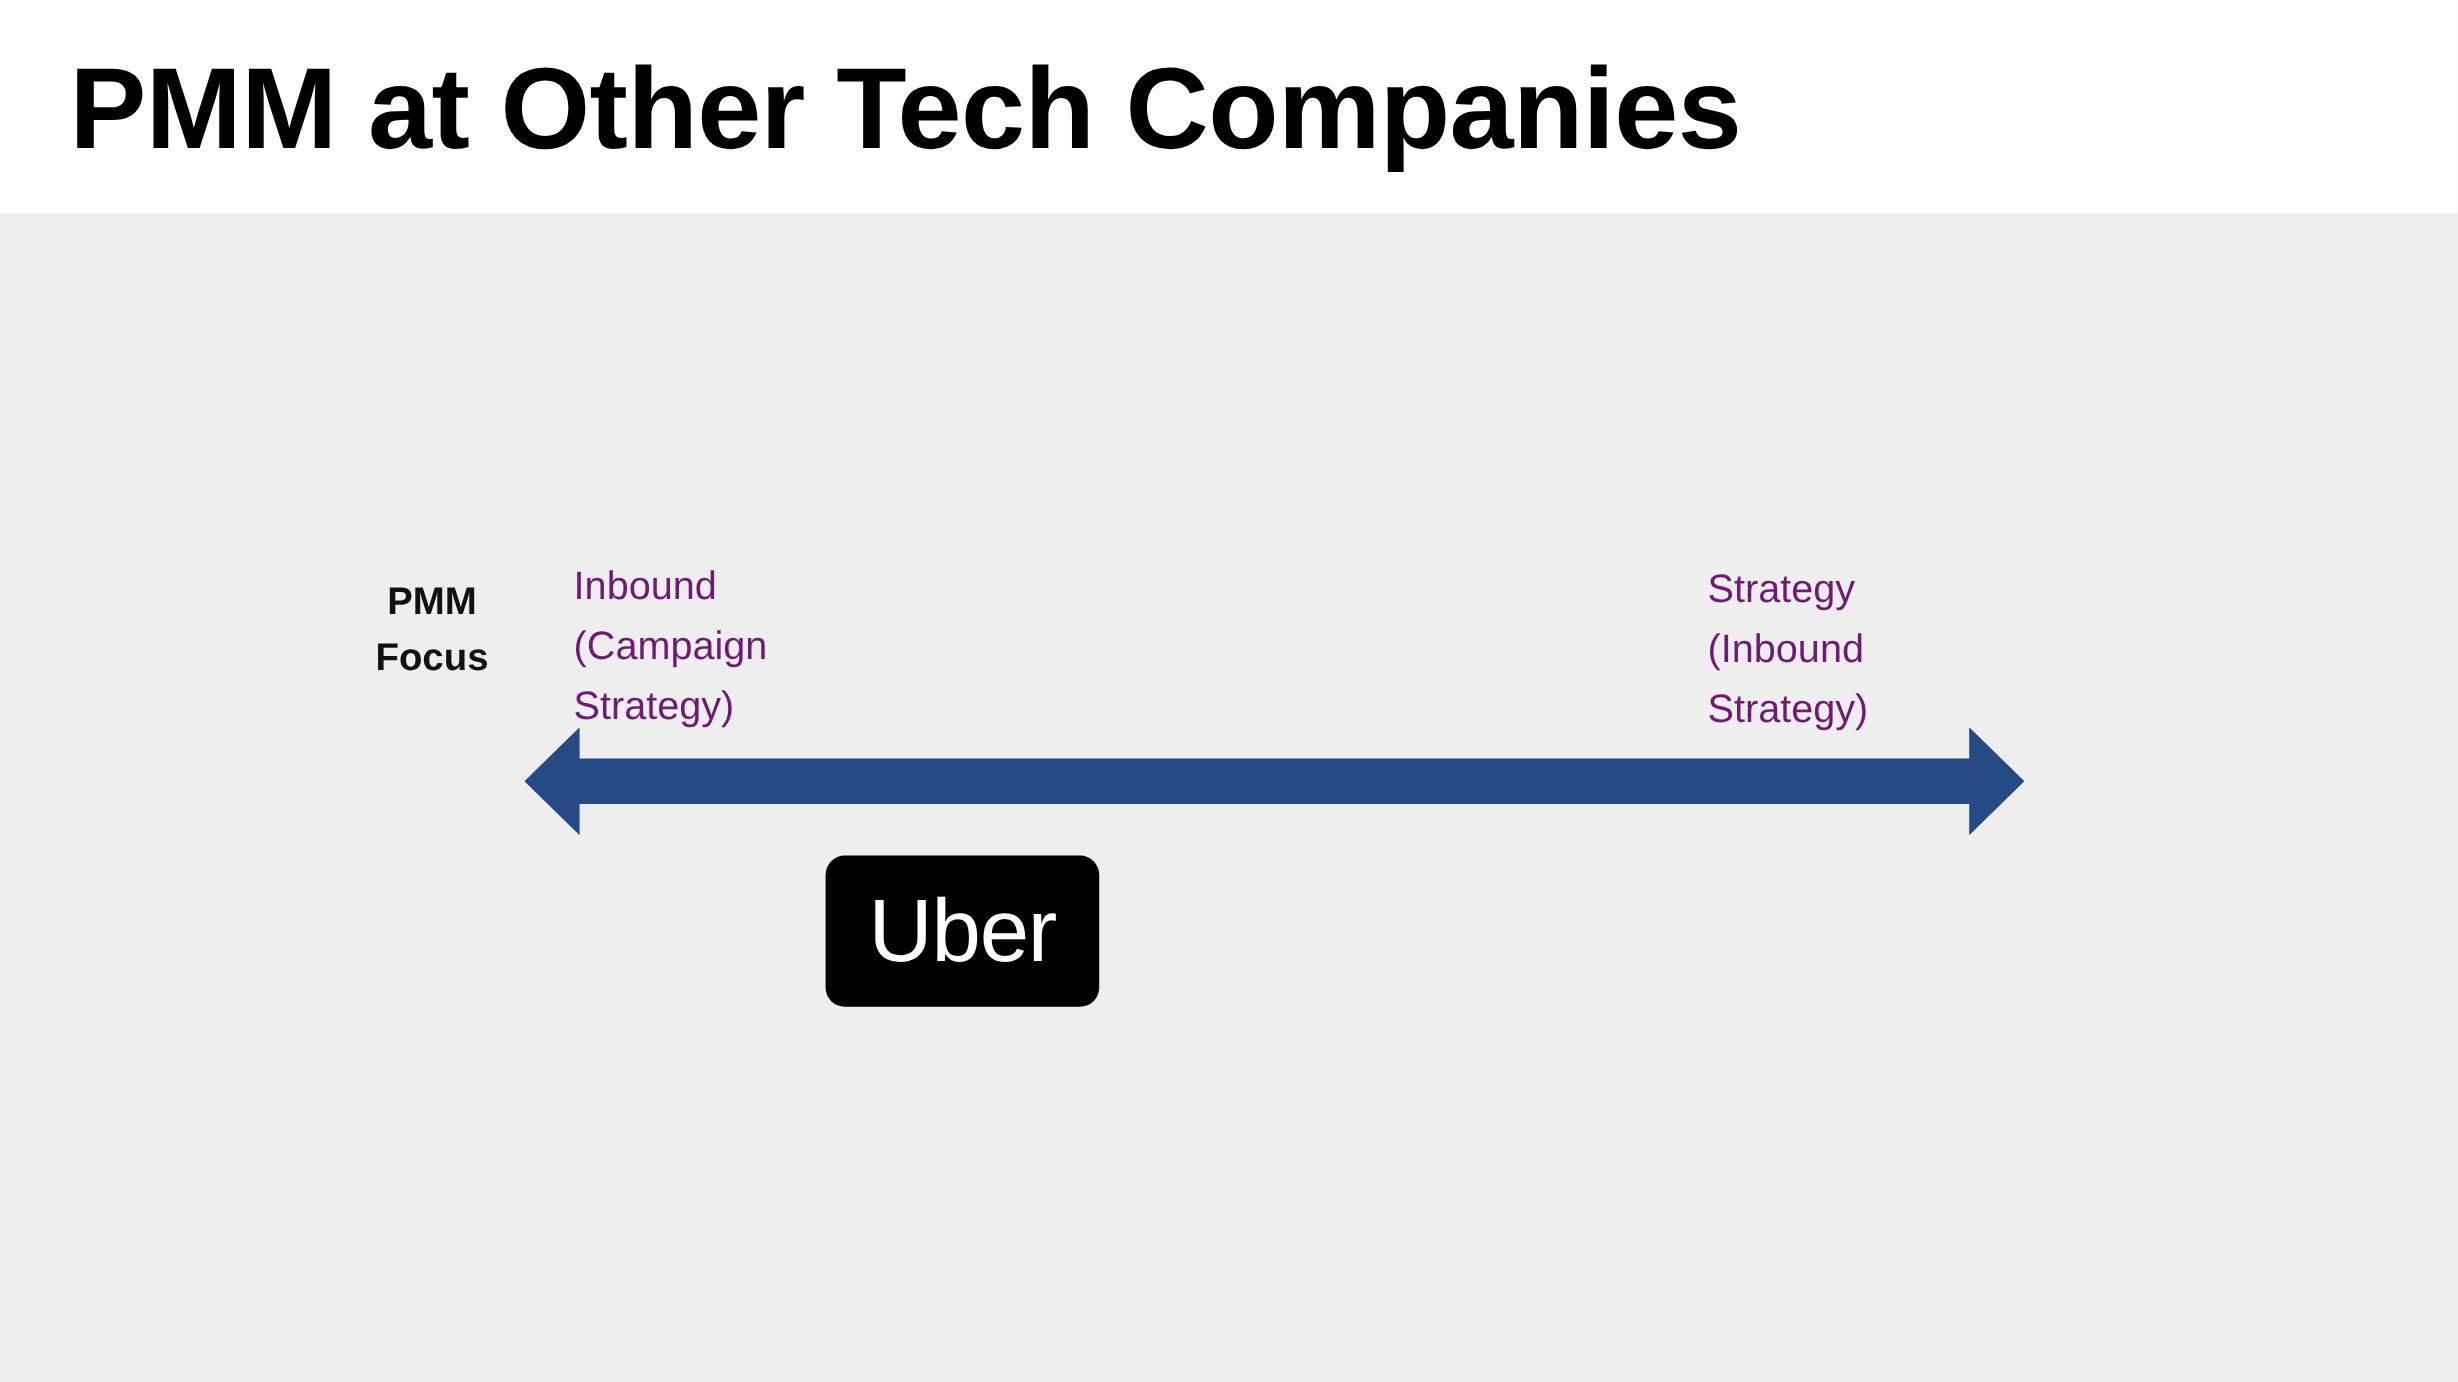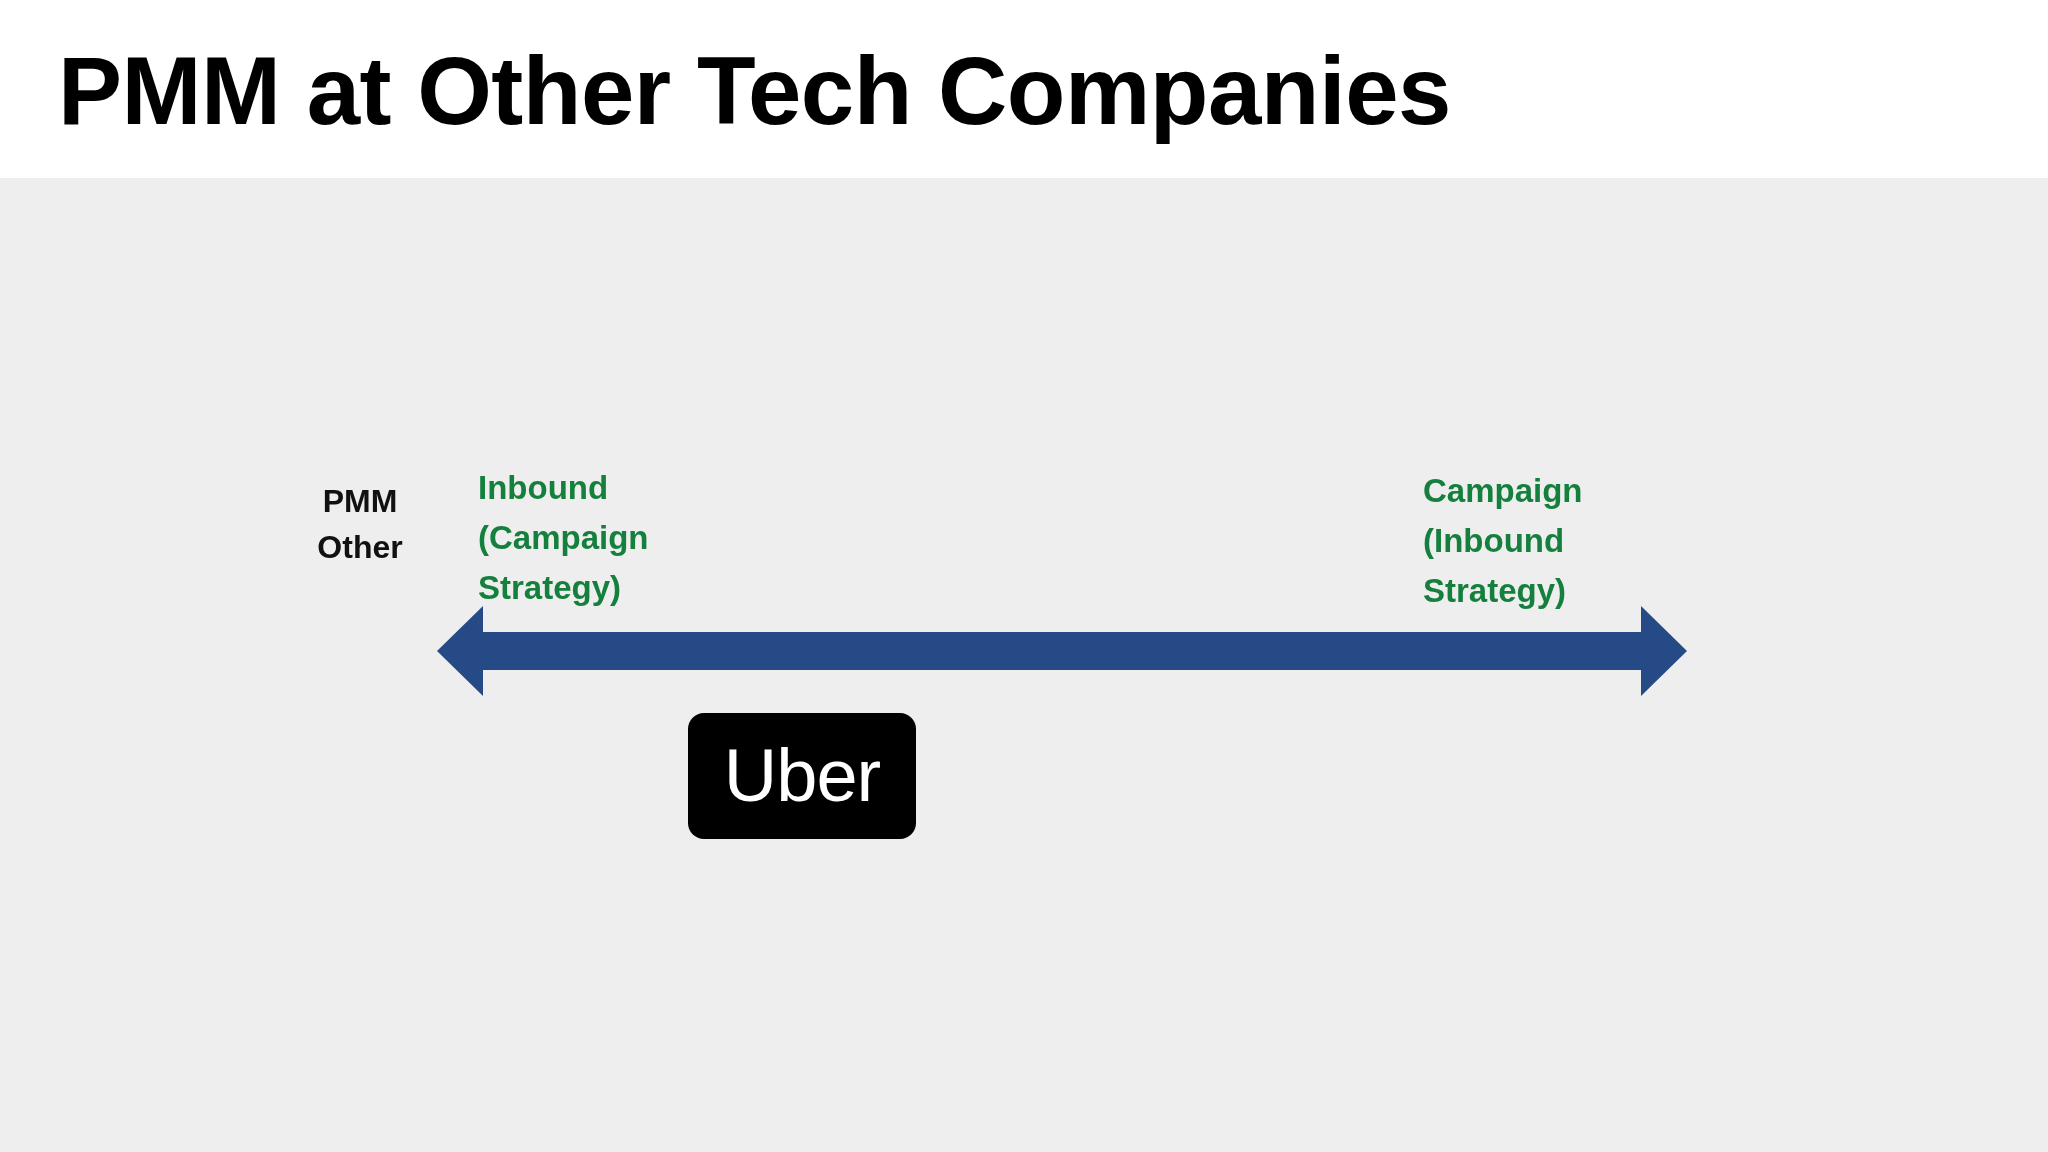--- a/index.html
+++ b/index.html
@@ -67,22 +67,22 @@
     color: #111111;
   }
   #pmm-focus-label .line {
     display: block;
   }
 
   .axis-label {
     position: absolute;
     font-size: 33px;
     line-height: 50px;
-    font-weight: bold;
-    color: #15803d;
+    font-weight: normal;
+    color: #701a75;
   }
   .axis-label .line {
     display: block;
     white-space: nowrap;
   }
   #inbound-label {
     left: 478px;
     top: 285px;
   }
   #outbound-label {
@@ -127,31 +127,31 @@
 <div id="title-band">
   <div id="slide-title">PMM at Other Tech Companies</div>
 </div>
 
 <div id="slide-body">
 
   <div id="spectrum">
 
     <div id="pmm-focus-label">
       <span class="line">PMM</span>
-      <span class="line">Other</span>
+      <span class="line">Focus</span>
     </div>
 
     <div class="axis-label" id="inbound-label">
       <span class="line">Inbound</span>
       <span class="line">(Campaign</span>
       <span class="line">Strategy)</span>
     </div>
 
     <div class="axis-label" id="outbound-label">
-      <span class="line">Campaign</span>
+      <span class="line">Strategy</span>
       <span class="line">(Inbound</span>
       <span class="line">Strategy)</span>
     </div>
 
     <svg id="spectrum-arrow" viewBox="0 0 1250 90" preserveAspectRatio="none">
       <polygon points="0,45 46,0 46,26 1204,26 1204,0 1250,45 1204,90 1204,64 46,64 46,90" fill="#254a86"></polygon>
     </svg>
 
     <div id="uber-logo">
       <span id="uber-wordmark">Uber</span>

